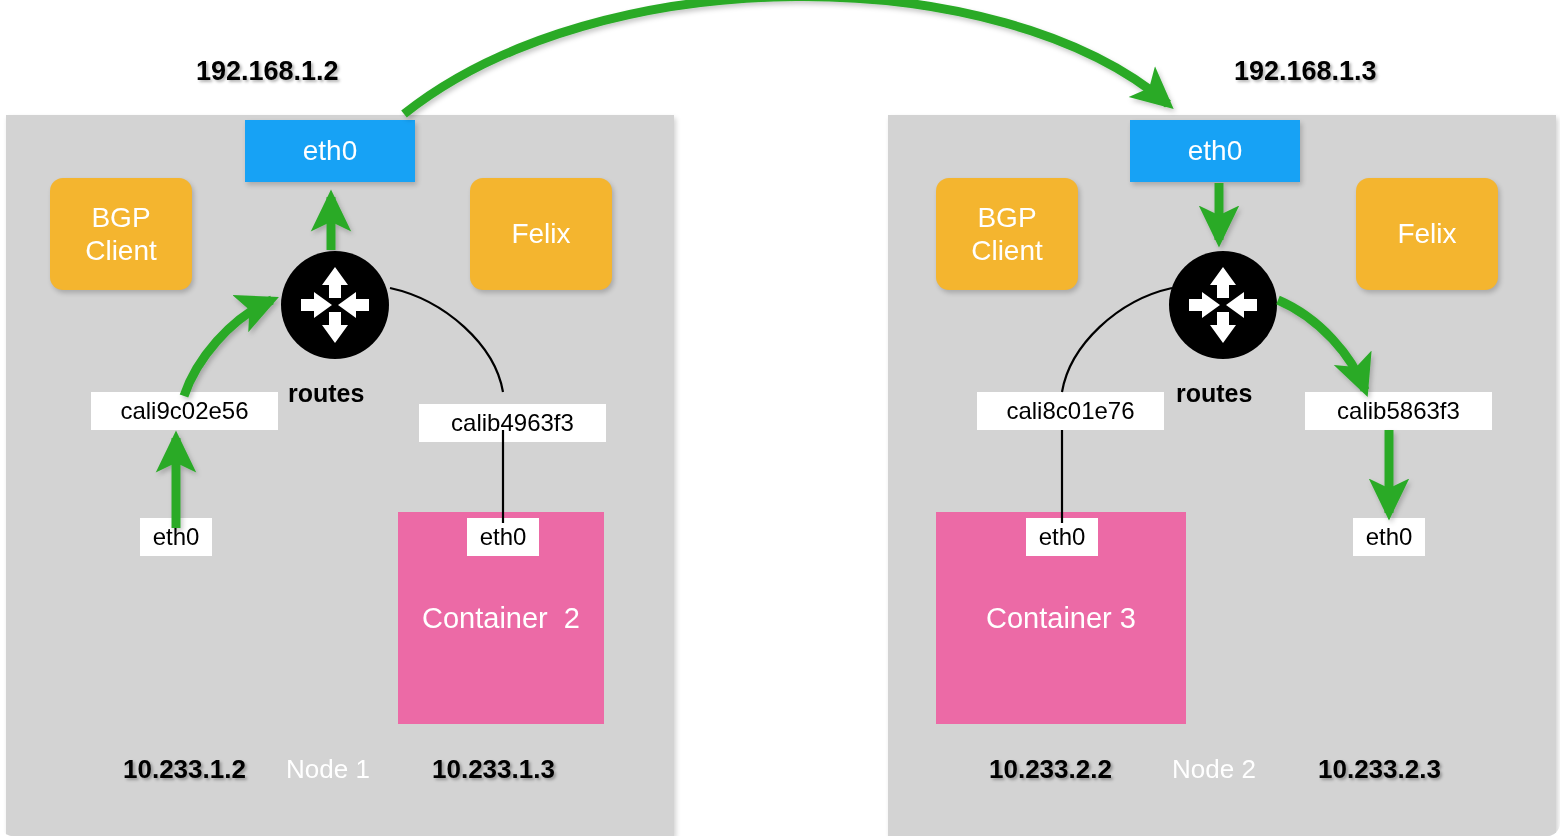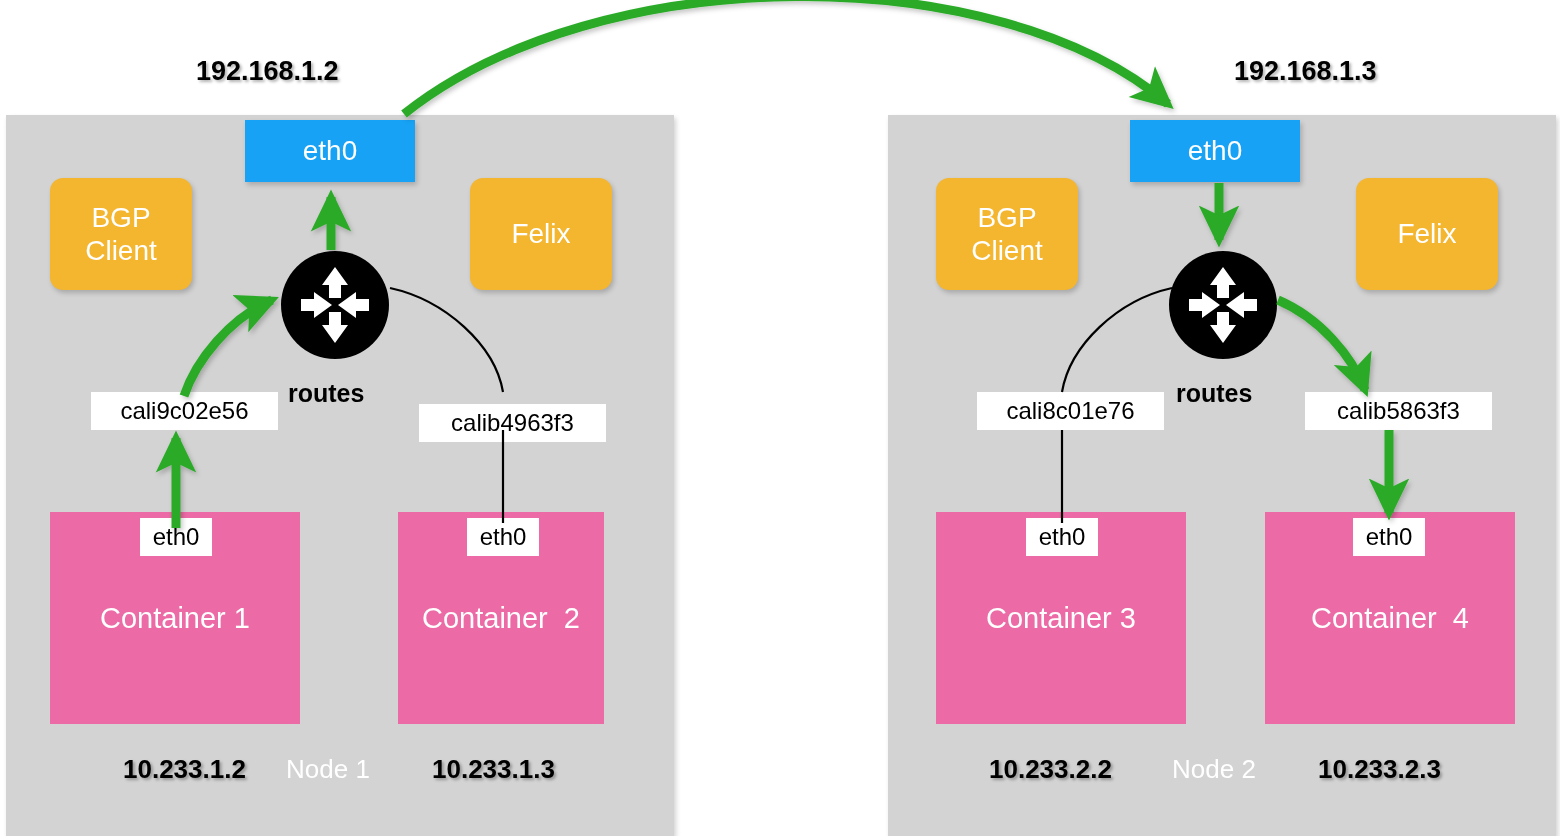--- a/index.html
+++ b/index.html
@@ -8,20 +8,21 @@
     padding: 0;
     background: #ffffff;
   }
   #stage {
     position: relative;
     width: 1560px;
     height: 836px;
     background: #ffffff;
     font-family: "Liberation Sans", sans-serif;
     overflow: hidden;
+    border-radius: 13px;
   }
 
   
   .node-panel {
     position: absolute;
     background: #d3d3d3;
     box-shadow: 2px 3px 5px rgba(0,0,0,0.18);
   }
   #node-panel-1 { left: 6px;  top: 115px; width: 668px; height: 721px; }
   #node-panel-2 { left: 888px; top: 115px; width: 668px; height: 721px; }
@@ -180,21 +181,20 @@
 
     <path d="M 58 55 L 76 42 L 76 49 L 89 49 L 89 61 L 76 61 L 76 68 Z" fill="#ffffff"></path>
   </svg>
 
   <div class="routes-label" style="left:288px; top:379px;">routes</div>
 
   <div class="iface-chip" style="left:91px; top:392px; width:169px; height:38px;">cali9c02e56</div>
 
   <div class="iface-chip" style="left:419px; top:392px; width:169px; height:38px;margin-top:12px;">calib4963f3</div>
 
-  <div class="container-box" style="left:50px; top:512px; width:250px; height:212px;">Container 1</div>
   <div class="container-nic" style="left:140px; top:518px; width:72px; height:38px;">eth0</div>
 
   <div class="container-box" style="left:379px; top:512px; width:206px; height:212px;margin-left:19px;">Container  2</div>
   <div class="container-nic" style="left:467px; top:518px; width:72px; height:38px;">eth0</div>
 
   <div class="pod-ip" style="left:103px; top:754px;margin-left:20px;">10.233.1.2</div>
   <div class="node-name" style="left:286px; top:754px;">Node 1</div>
   <div class="pod-ip" style="left:432px; top:754px;">10.233.1.3</div>
 
   <div class="public-ip" style="left:1234px; top:56px;">192.168.1.3</div>
@@ -217,21 +217,20 @@
 
   <div class="routes-label" style="left:1176px; top:379px;">routes</div>
 
   <div class="iface-chip" style="left:977px; top:392px; width:169px; height:38px;">cali8c01e76</div>
 
   <div class="iface-chip" style="left:1305px; top:392px; width:169px; height:38px;">calib5863f3</div>
 
   <div class="container-box" style="left:936px; top:512px; width:250px; height:212px;">Container 3</div>
   <div class="container-nic" style="left:1026px; top:518px; width:72px; height:38px;">eth0</div>
 
-  <div class="container-box" style="left:1265px; top:512px; width:250px; height:212px;">Container  4</div>
   <div class="container-nic" style="left:1353px; top:518px; width:72px; height:38px;">eth0</div>
 
   <div class="pod-ip" style="left:989px; top:754px;">10.233.2.2</div>
   <div class="node-name" style="left:1172px; top:754px;">Node 2</div>
   <div class="pod-ip" style="left:1318px; top:754px;">10.233.2.3</div>
 
   <svg class="flows" viewBox="0 0 1560 836">
     <defs>
       <marker id="gtip" viewBox="0 0 12 12" refX="9.2" refY="6" markerWidth="5.0" markerHeight="5.0" orient="auto-start-reverse">
         <path d="M 0 0.6 L 11.2 6 L 0 11.4 L 2.6 6 Z" fill="#2aaa28"></path>

